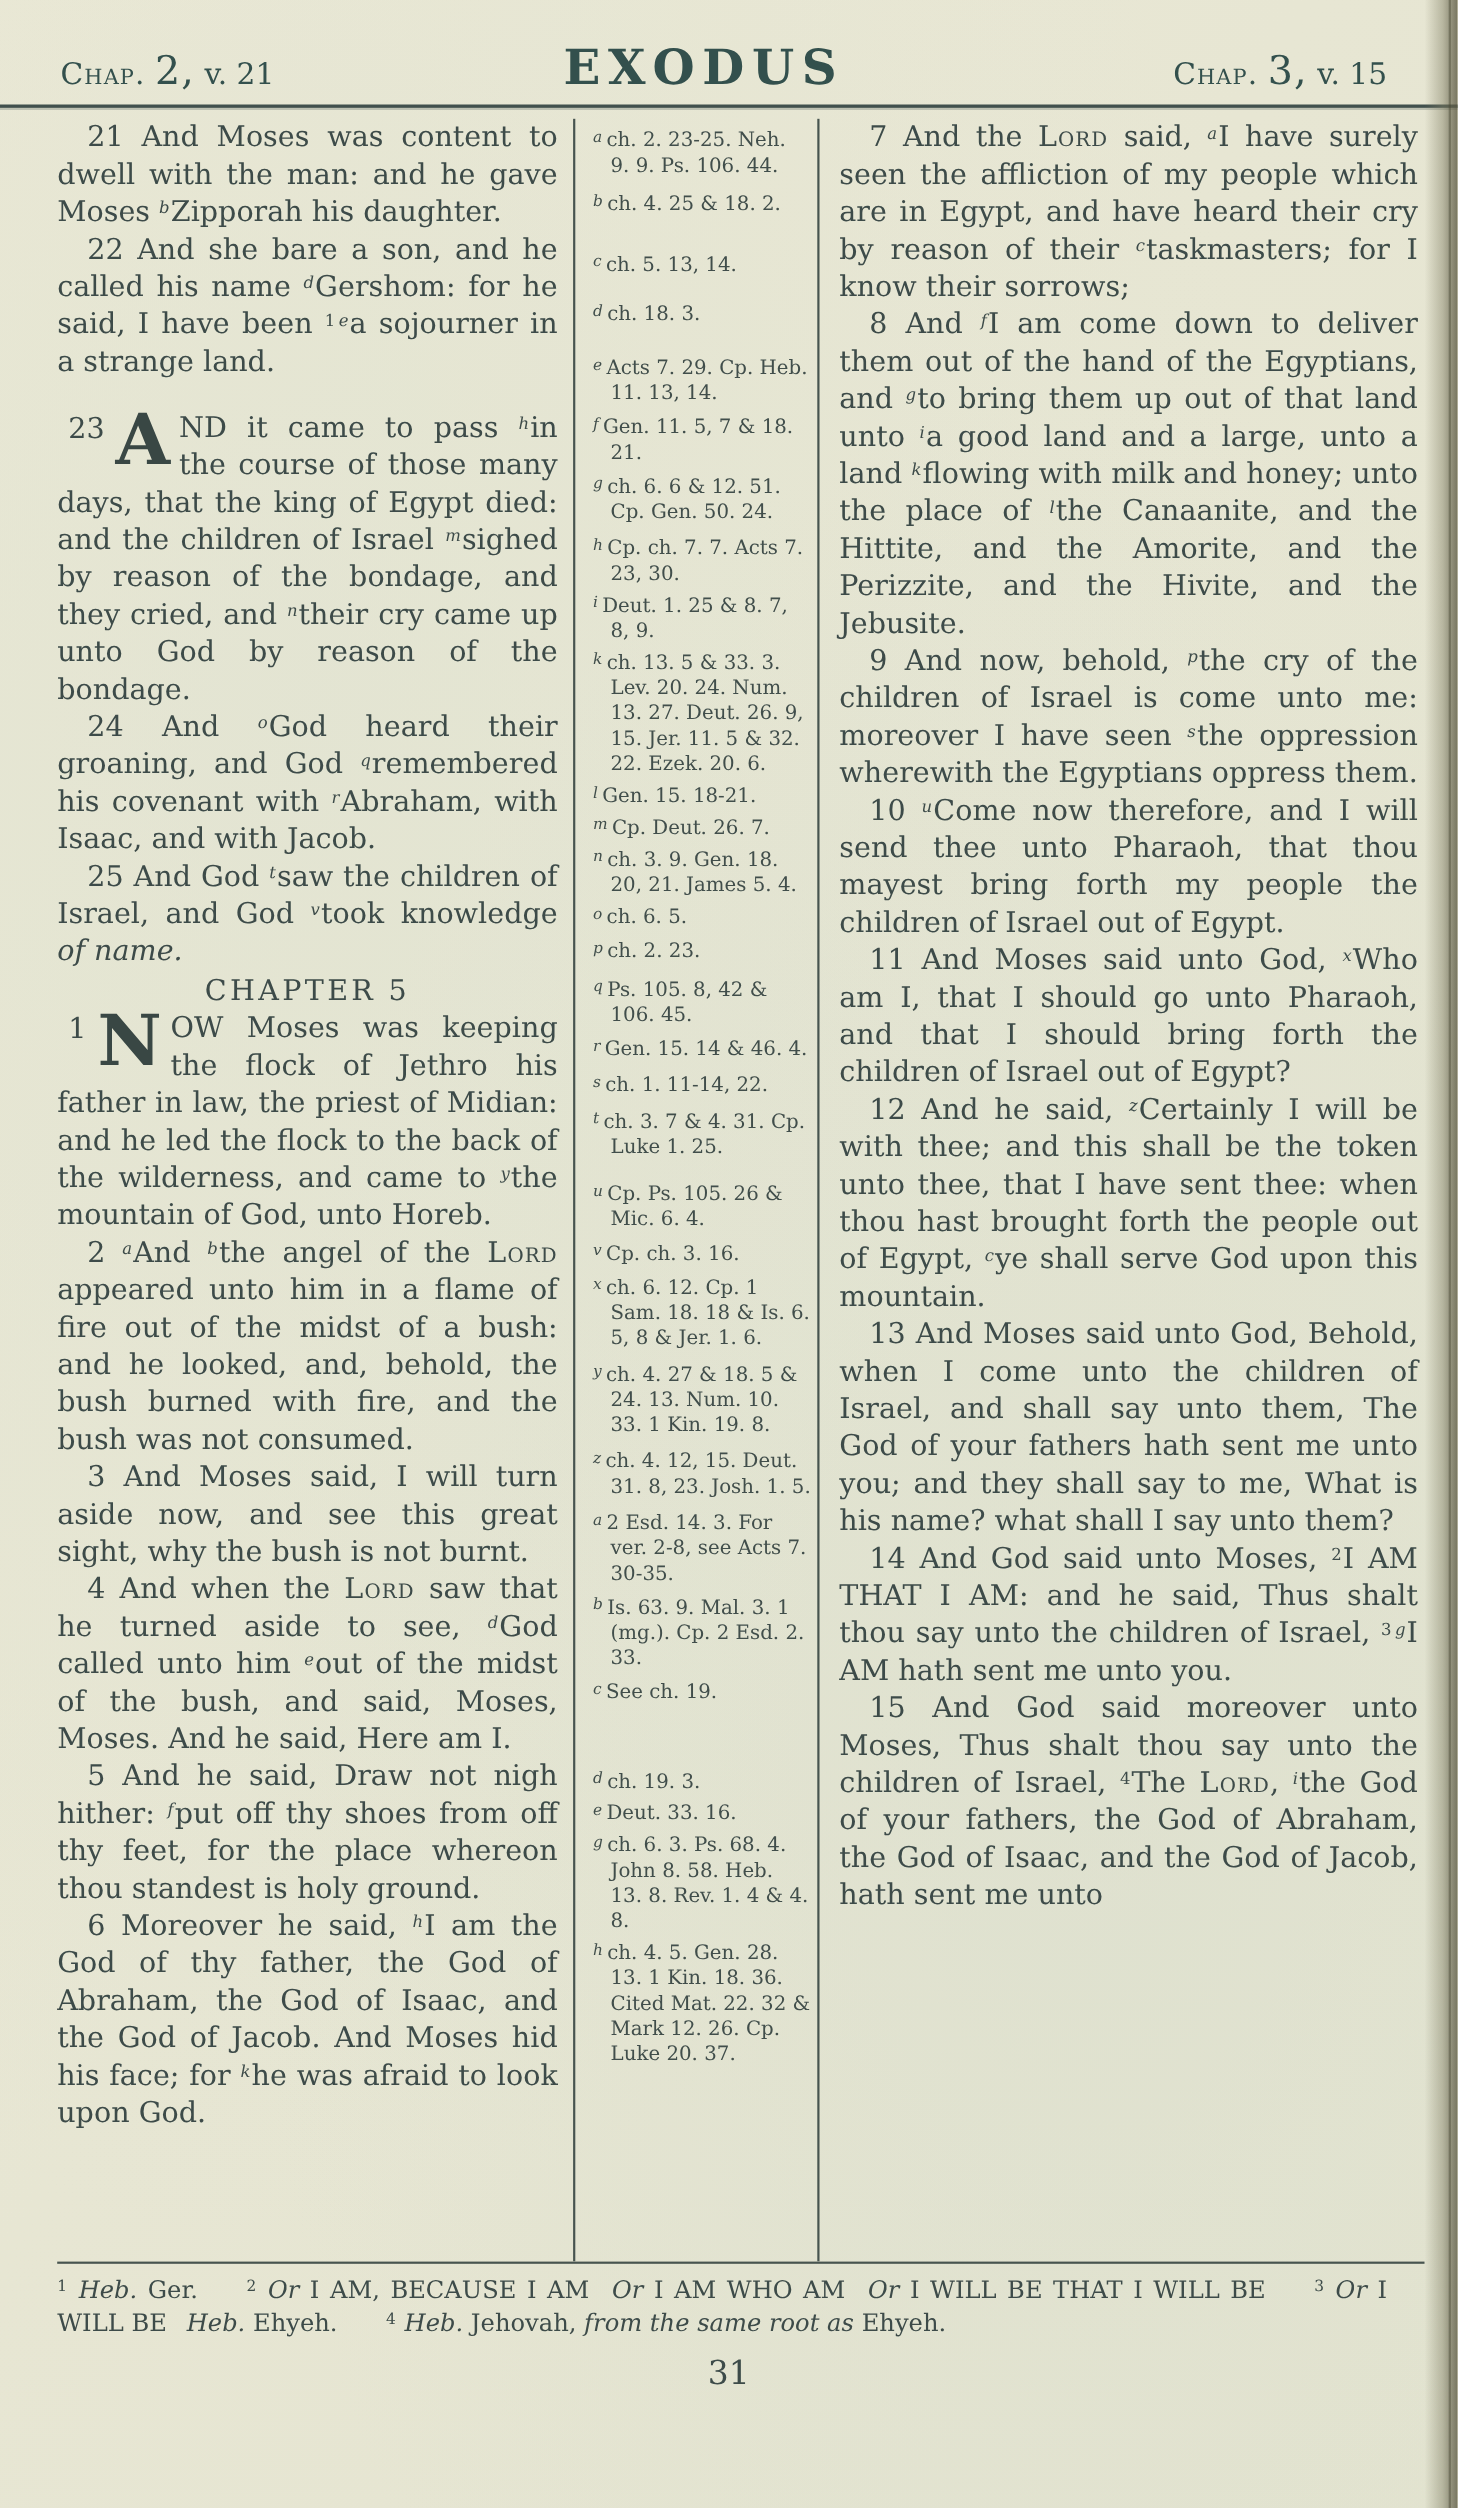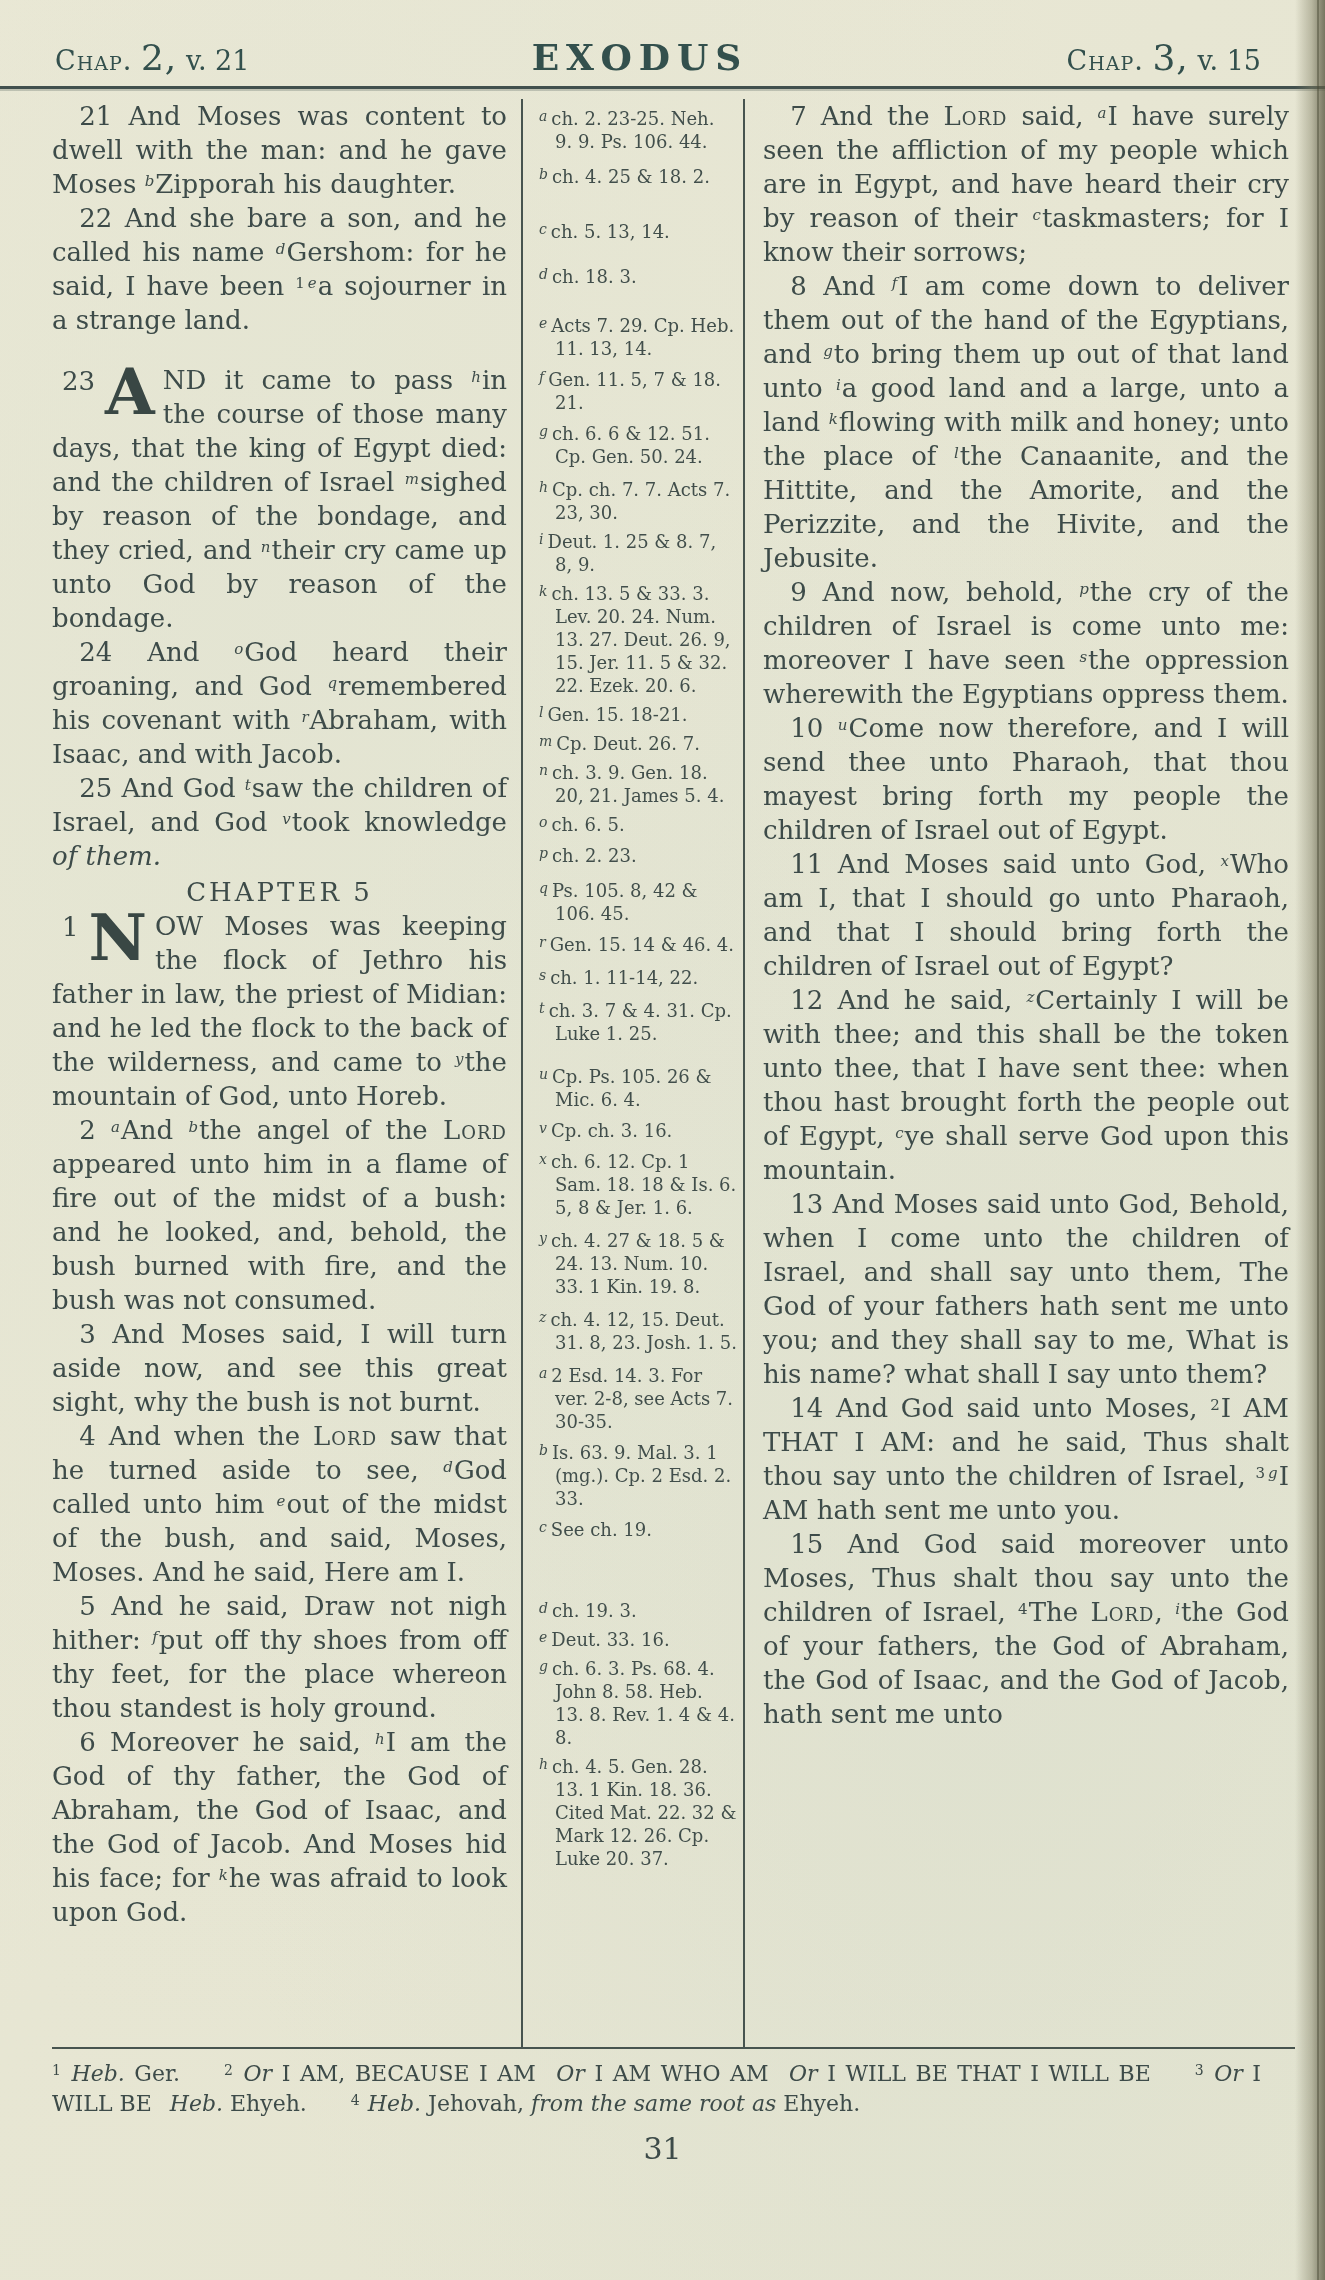--- a/index.html
+++ b/index.html
@@ -19,21 +19,21 @@
     background:linear-gradient(to right, rgba(140,138,110,0) 0%, rgba(128,126,100,.45) 55%, rgba(92,90,68,.8) 100%);
     pointer-events:none;}
   .page-edge-line{position:absolute;top:0;right:6px;width:2px;height:100%;background:rgba(70,70,52,.45);}
 
   
   .hdr{display:flex;justify-content:space-between;align-items:baseline;
        padding:36px 64px 0 55px;color:#33504d;}
   .hdr-side{font-size:27px;white-space:nowrap;}
   .sc{font-variant:small-caps;letter-spacing:1px;}
   .chapnum{font-size:36px;letter-spacing:1px;}
-  .hdr-title{font-size:36px;letter-spacing:7px;font-weight:bold;color:#33504d;
+  .hdr-title{font-size:44px;letter-spacing:7px;font-weight:bold;color:#33504d;
              transform:translateX(-18px);}
   .hdr-rule{height:3px;background:#41504d;margin:8px 0 0 0;box-shadow:0 2px 0 rgba(65,80,77,.25);}
 
   
   main{display:flex;align-items:stretch;height:1958px;overflow:hidden;
        padding:10px 30px 0 52px;box-sizing:border-box;}
   .vrule{width:2px;background:#47544f;flex:0 0 2px;}
   .col-left{flex:0 0 455px;padding-right:14px;}
   .col-refs{flex:0 0 198px;padding:6px 6px 0 16px;overflow:hidden;}
   .col-right{flex:1 1 auto;padding-left:18px;padding-right:6px;}
@@ -78,21 +78,21 @@
       <span>v. 15</span></span>
   </header>
   <div class="hdr-rule"></div>
 
   <main>
     <section class="col-left" id="col-left">
         <p class="verse">21 And Moses was content to dwell with the man: and he gave Moses <sup class="ref"><i>b</i></sup>Zipporah his daughter.</p>
         <p class="verse">22 And she bare a son, and he called his name <sup class="ref"><i>d</i></sup>Gershom: for he said, I have been <sup class="ref"><span class="n">1</span> <i>e</i></sup>a sojourner in a strange land.</p>
         <p class="verse has-drop" style="margin-top: 26px;"><span class="vnum">23</span><span class="drop">A</span>ND it came to pass <sup class="ref"><i>h</i></sup>in the course of those many days, that the king of Egypt died: and the children of Israel <sup class="ref"><i>m</i></sup>sighed by reason of the bondage, and they cried, and <sup class="ref"><i>n</i></sup>their cry came up unto God by reason of the bondage.</p>
         <p class="verse">24 And <sup class="ref"><i>o</i></sup>God heard their groaning, and God <sup class="ref"><i>q</i></sup>remembered his covenant with <sup class="ref"><i>r</i></sup>Abraham, with Isaac, and with Jacob.</p>
-        <p class="verse">25 And God <sup class="ref"><i>t</i></sup>saw the children of Israel, and God <sup class="ref"><i>v</i></sup>took knowledge <i>of them.</i></p>
+        <p class="verse">25 And God <sup class="ref"><i>t</i></sup>saw the children of Israel, and God <sup class="ref"><i>v</i></sup>took knowledge <i>of name.</i></p>
         <div class="chapter-heading">CHAPTER 5</div>
         <p class="verse has-drop"><span class="vnum">1</span><span class="drop">N</span>OW Moses was keeping the flock of Jethro his father in law, the priest of Midian: and he led the flock to the back of the wilderness, and came to <sup class="ref"><i>y</i></sup>the mountain of God, unto Horeb.</p>
         <p class="verse">2 <sup class="ref"><i>a</i></sup>And <sup class="ref"><i>b</i></sup>the angel of the <span class="sc">Lord</span> appeared unto him in a flame of fire out of the midst of a bush: and he looked, and, behold, the bush burned with fire, and the bush was not consumed.</p>
         <p class="verse">3 And Moses said, I will turn aside now, and see this great sight, why the bush is not burnt.</p>
         <p class="verse">4 And when the <span class="sc">Lord</span> saw that he turned aside to see, <sup class="ref"><i>d</i></sup>God called unto him <sup class="ref"><i>e</i></sup>out of the midst of the bush, and said, Moses, Moses. And he said, Here am I.</p>
         <p class="verse">5 And he said, Draw not nigh hither: <sup class="ref"><i>f</i></sup>put off thy shoes from off thy feet, for the place whereon thou standest is holy ground.</p>
         <p class="verse">6 Moreover he said, <sup class="ref"><i>h</i></sup>I am the God of thy father, the God of Abraham, the God of Isaac, and the God of Jacob. And Moses hid his face; for <sup class="ref"><i>k</i></sup>he was afraid to look upon God.</p>
       </section>
     <div class="vrule"></div>
     <section class="col-refs" id="col-refs">

